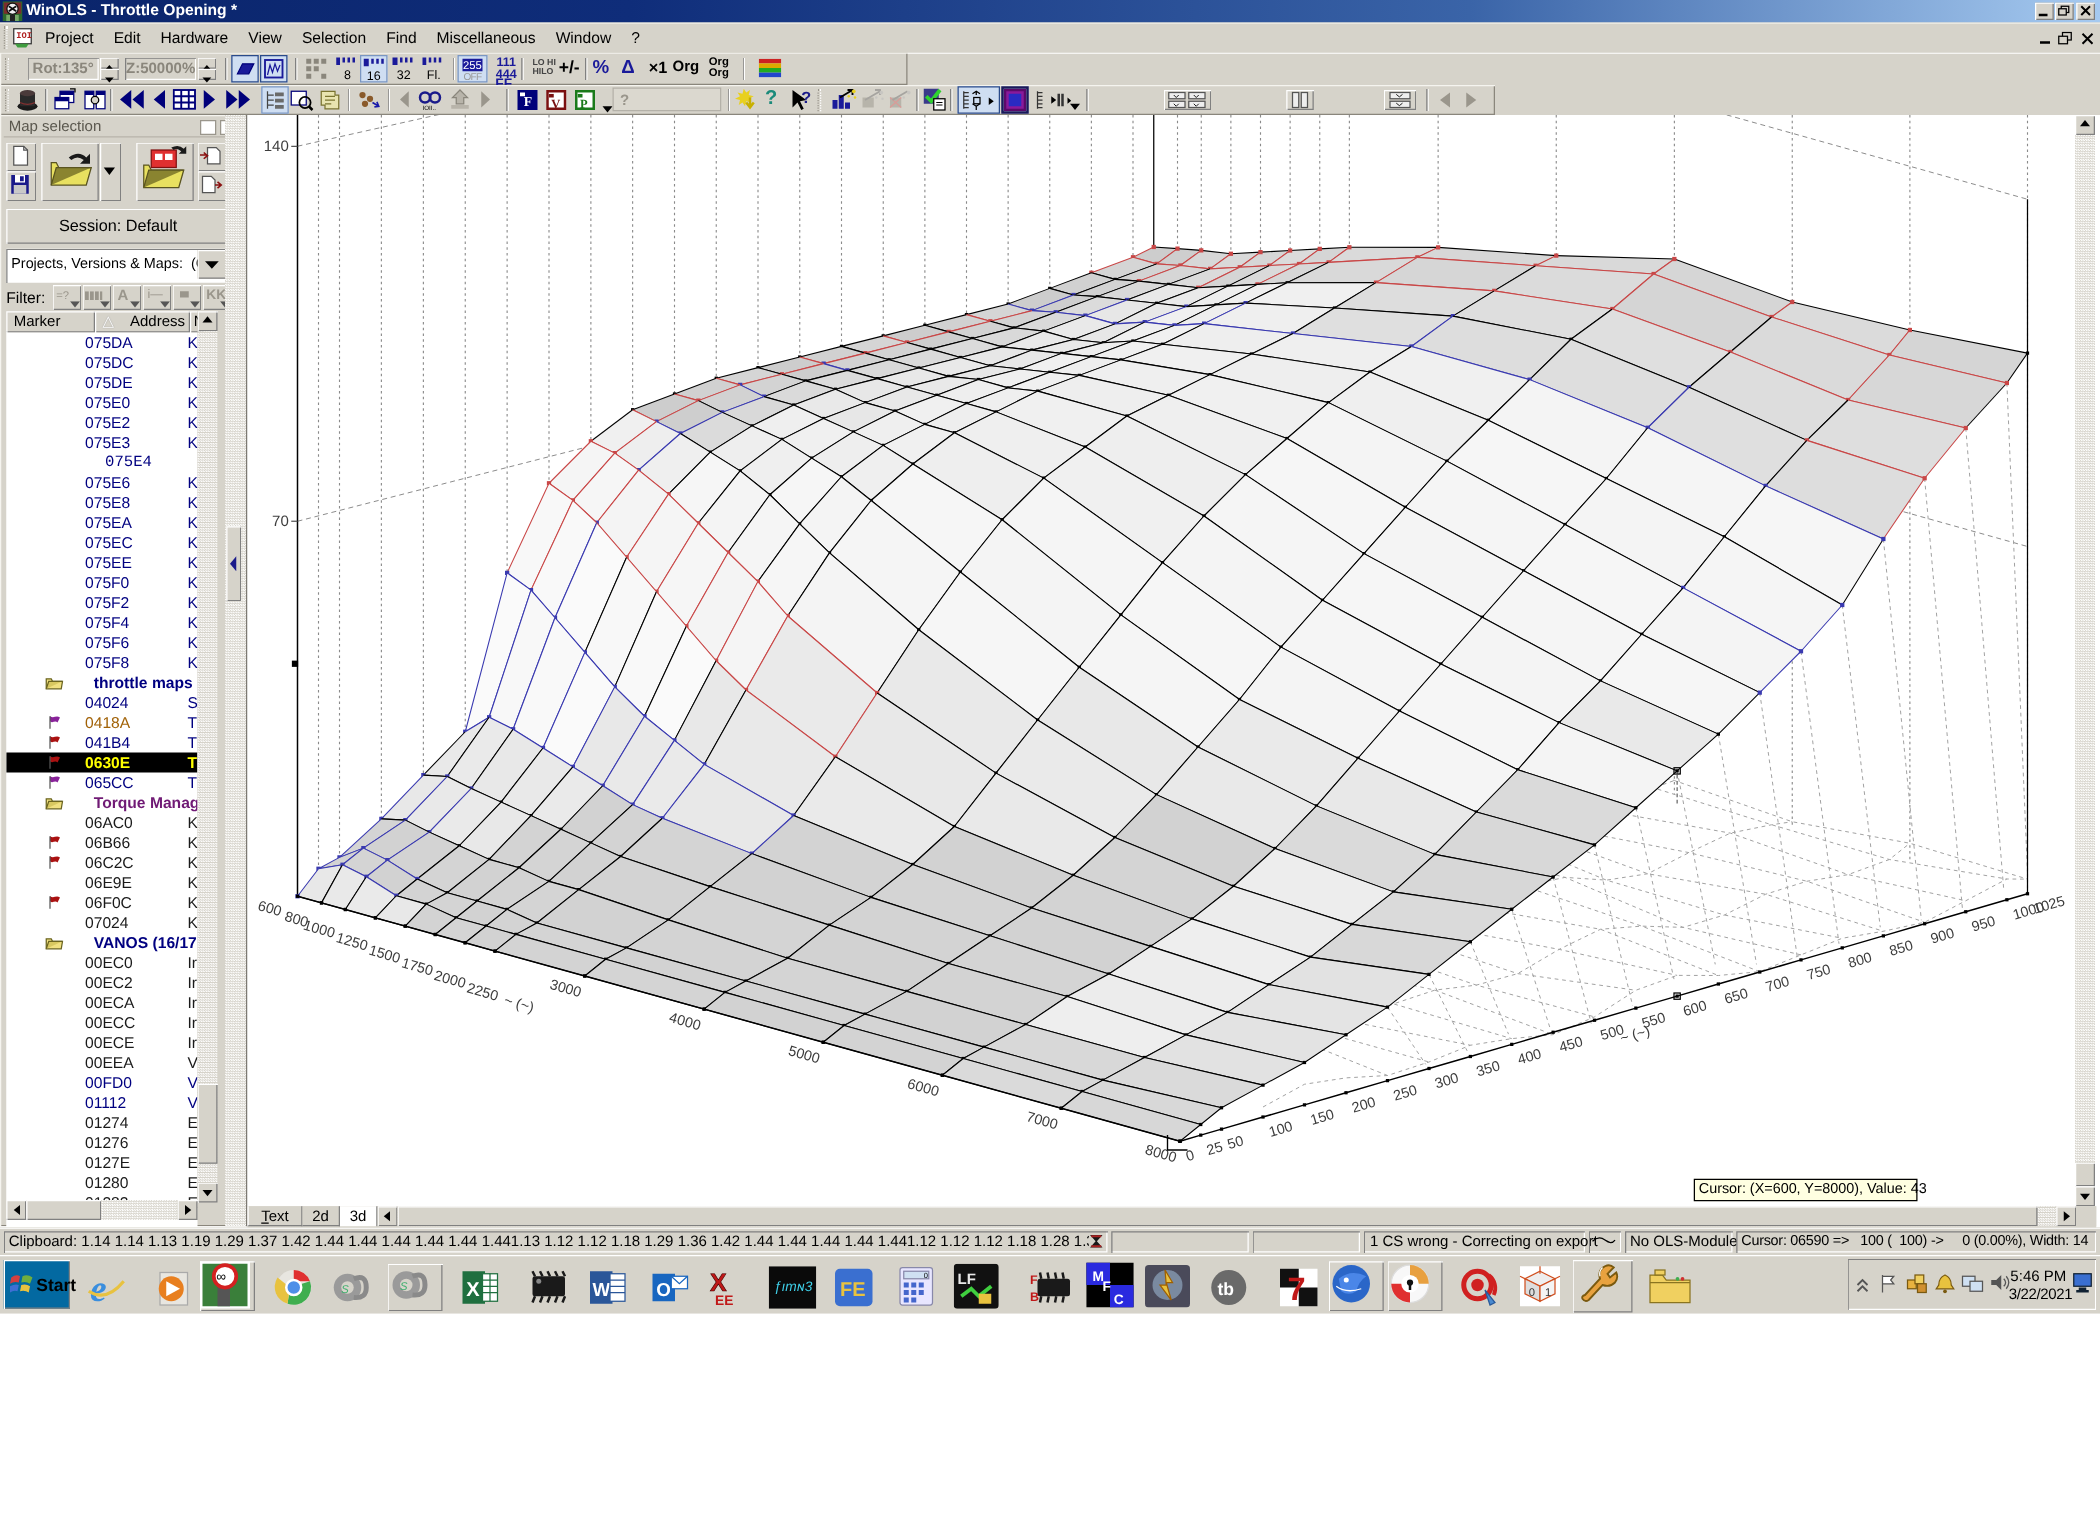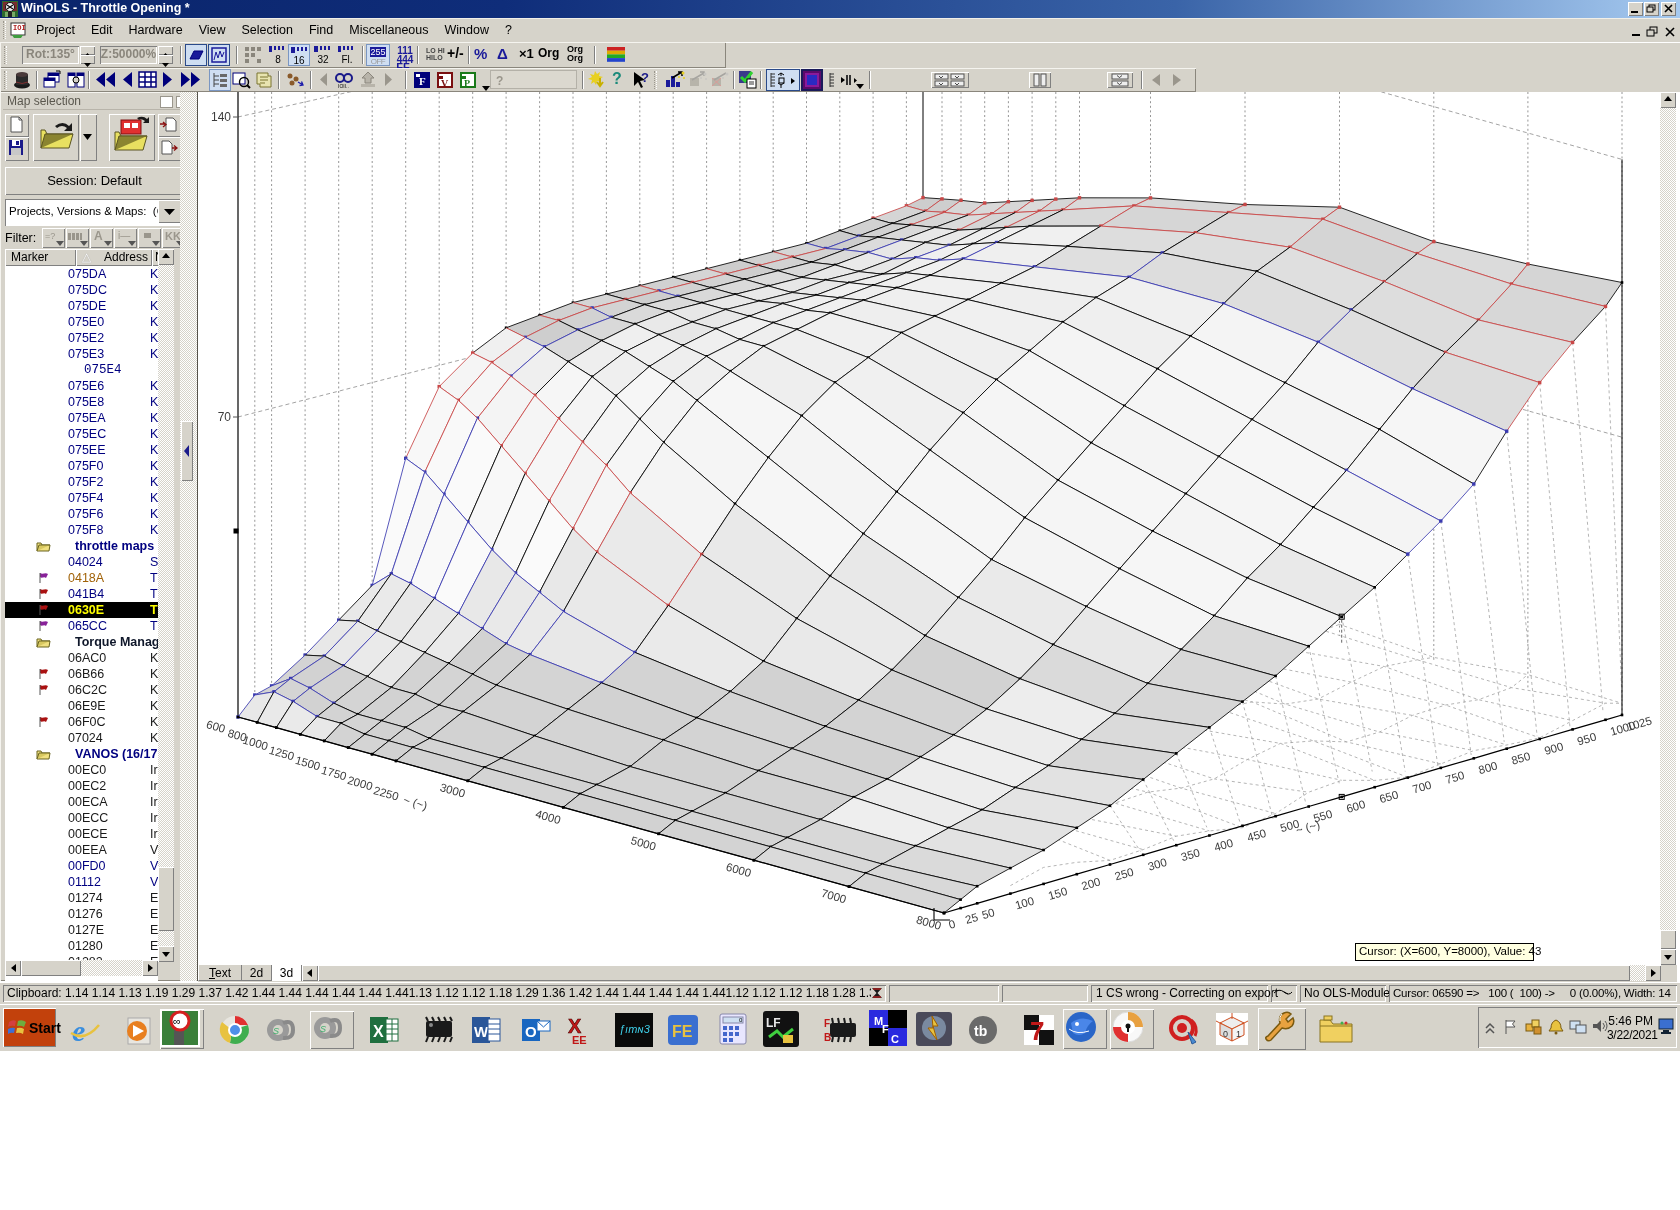--- a/index.html
+++ b/index.html
@@ -578,21 +578,21 @@
           <path d="M2 1 L2 11" stroke="#555"></path>
         </svg>
         <span style="position:absolute;left:63px;top:1px;color:#000080;font-weight:normal">065CC</span>
         <span style="position:absolute;left:145px;top:1px;color:#000080;font-weight:normal">T</span>
       </div>
 <div style="position:absolute;left:0;top:368px;width:153px;height:16px;">
         <svg width="15" height="12" style="position:absolute;left:31px;top:2px">
           <path d="M1 3 L1 11 L13 11 L14 5 L6 5 L5 3 Z" fill="#f0e080" stroke="#6a6420"></path>
           <path d="M1 11 L3 5 L14 5" fill="#d8c860" stroke="#6a6420"></path>
         </svg>
-        <span style="position:absolute;left:70px;top:1px;color:#0f172a;font-weight:bold;white-space:nowrap">Torque Manag</span>
+        <span style="position:absolute;left:70px;top:1px;color:#701a75;font-weight:bold;white-space:nowrap">Torque Manag</span>
       </div>
 <div style="position:absolute;left:0;top:384px;width:153px;height:16px;">
         <span style="position:absolute;left:63px;top:1px;color:#1a1a1a;font-weight:normal">06AC0</span>
         <span style="position:absolute;left:145px;top:1px;color:#1a1a1a;font-weight:normal">K</span>
       </div>
 <div style="position:absolute;left:0;top:400px;width:153px;height:16px;">
         <svg width="12" height="12" style="position:absolute;left:33px;top:2px">
           <path d="M2 1 C5 3 7 0 10 2 L8 6 C6 4 4 7 2 5 Z" fill="#aa1111"></path>
           <path d="M2 1 L2 11" stroke="#555"></path>
         </svg>
@@ -1945,21 +1945,21 @@
   <div class="abs sunkthin" style="left:1002px;top:3px;width:86px;height:17px"></div>
   <div class="abs sunkthin" style="left:1091px;top:3px;width:177px;height:17px;font-size:12px;color:#000;padding:1px 0 0 5px;white-space:nowrap">1 CS wrong - Correcting on export</div>
   <div class="abs sunkthin" style="left:1271px;top:3px;width:26px;height:17px"><svg width="24" height="15">
         <path d="M3 8 Q8 3 13 7 Q18 11 21 7 M13 7 L17 9" stroke="#000" fill="none"></path>
       </svg></div>
   <div class="abs sunkthin" style="left:1300px;top:3px;width:86px;height:17px;font-size:12px;color:#000;padding:1px 0 0 4px;white-space:nowrap">No OLS-Module</div>
   <div class="abs sunkthin" style="left:1389px;top:3px;width:288px;height:17px;font-size:11.5px;color:#000;padding:2px 0 0 4px;white-space:nowrap;letter-spacing:-.2px">Cursor: 06590 =&gt; &nbsp;&nbsp;100 ( &nbsp;100) -&gt; &nbsp;&nbsp;&nbsp;&nbsp;0 (0.00%), Width: 14</div>
 </div>
 
 <div class="abs" style="left:0;top:1004px;width:1680px;height:47px;background:#d6d3ca;box-shadow:inset 0 1px 0 #fff">
-  <div class="abs raisedthin" style="left:3px;top:4px;width:53px;height:39px;background:#c2410c">
+  <div class="abs raisedthin" style="left:3px;top:4px;width:53px;height:39px;background:#0369a1">
       <svg width="22" height="22" style="position:absolute;left:3px;top:8px">
         <g>
           <path d="M3 6 Q7 3 10 5 L9 10 Q5 9 2 11 Z" fill="#d43f3f"></path>
           <path d="M12 5 Q16 3 20 6 L18 11 Q15 9 11 10 Z" fill="#6fae3f"></path>
           <path d="M2 13 Q6 11 9 12 L8 17 Q5 16 2 18 Z" fill="#3f6fd4"></path>
           <path d="M11 12 Q15 11 18 13 L17 18 Q14 16 10 17 Z" fill="#e8c23f"></path>
         </g>
       </svg>
       <span style="position:absolute;left:26px;top:12px;font-weight:bold;font-size:14px">Start</span>
     </div>

